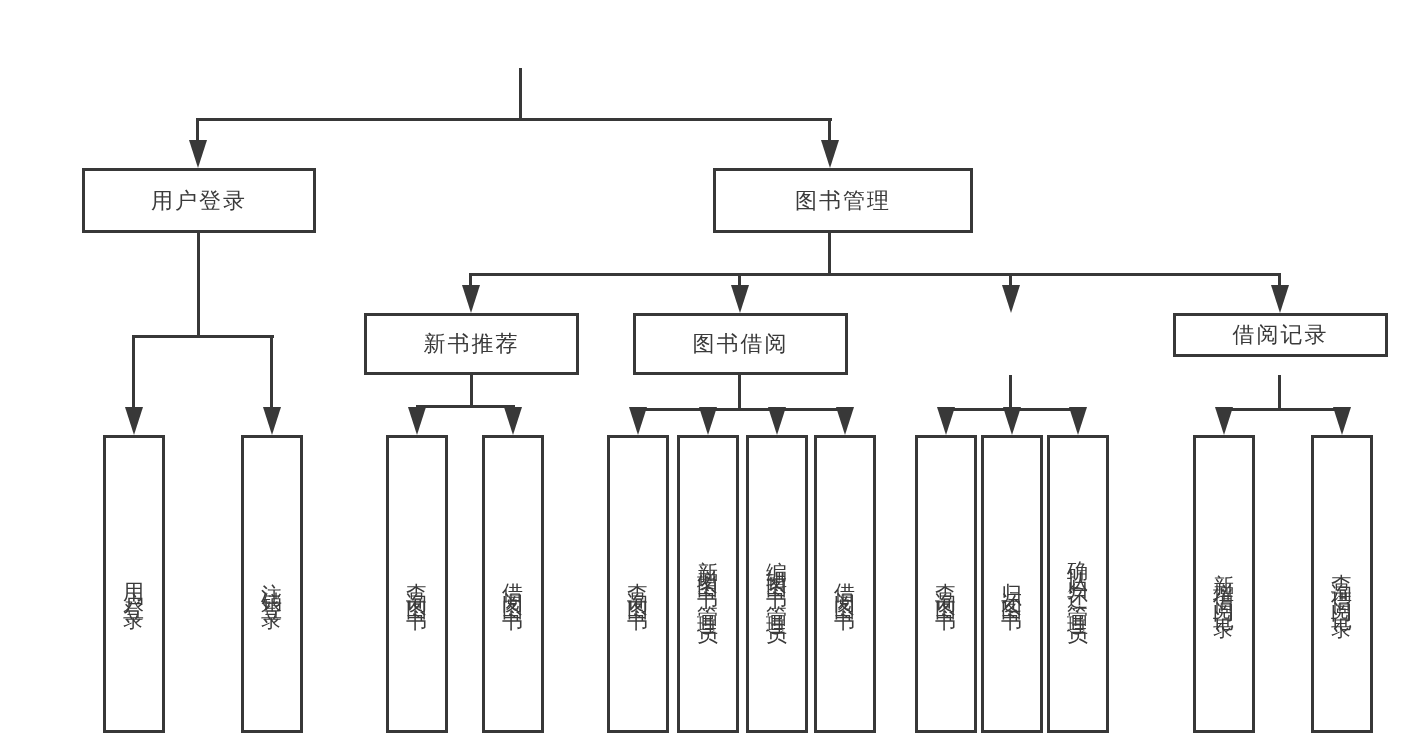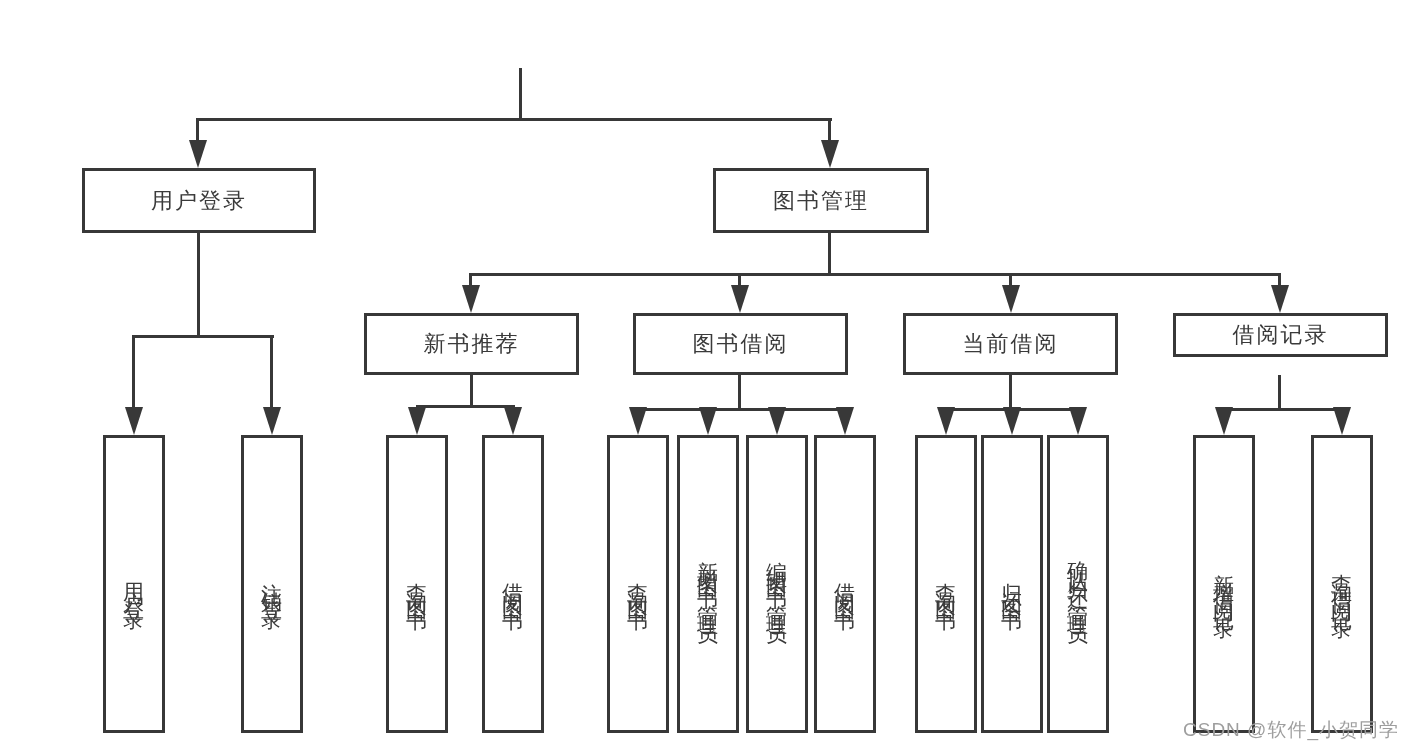--- a/index.html
+++ b/index.html
@@ -42,21 +42,21 @@
   <div class="vline" style="left:519px;top:68px;width:3px;height:51px"></div>
   <div class="hline" style="left:197px;top:118px;width:635px;height:3px"></div>
   <div class="vline" style="left:196px;top:118px;width:3px;height:32px"></div>
   <div class="arrowhead" style="left:189px;top:140px"></div>
   <div class="vline" style="left:828px;top:118px;width:3px;height:32px"></div>
   <div class="arrowhead" style="left:821px;top:140px"></div>
 
   <div class="node" style="left:82px;top:168px;width:234px;height:65px">
     <span>用户登录</span>
   </div>
-  <div class="node" style="left:713px;top:168px;width:216px;height:65px">
+  <div class="node" style="left:713px;top:168px;width:260px;height:65px">
     <span>图书管理</span>
   </div>
 
   <div class="vline" style="left:197px;top:233px;width:3px;height:102px"></div>
   <div class="hline" style="left:133px;top:335px;width:141px;height:3px"></div>
   <div class="vline" style="left:132px;top:335px;width:3px;height:78px"></div>
   <div class="arrowhead" style="left:125px;top:407px"></div>
   <div class="vline" style="left:270px;top:335px;width:3px;height:78px"></div>
   <div class="arrowhead" style="left:263px;top:407px"></div>
 
@@ -69,23 +69,20 @@
   <div class="vline" style="left:1009px;top:273px;width:3px;height:18px"></div>
   <div class="arrowhead" style="left:1002px;top:285px"></div>
   <div class="vline" style="left:1278px;top:273px;width:3px;height:18px"></div>
   <div class="arrowhead" style="left:1271px;top:285px"></div>
 
   <div class="node" style="left:633px;top:313px;width:215px;height:62px">
     <span>图书借阅</span>
   </div>
   <div class="node" style="left:364px;top:313px;width:215px;height:62px">
     <span>新书推荐</span>
-  </div>
-  <div class="node" style="left:903px;top:313px;width:215px;height:62px">
-    <span>当前借阅</span>
   </div>
   <div class="node" style="left:1173px;top:313px;width:215px;height:44px">
     <span>借阅记录</span>
   </div>
 
   <div class="vline" style="left:470px;top:375px;width:3px;height:30px"></div>
   <div class="hline" style="left:416px;top:405px;width:99px;height:3px"></div>
   <div class="arrowhead" style="left:408px;top:407px"></div>
   <div class="arrowhead" style="left:504px;top:407px"></div>
 
@@ -140,15 +137,14 @@
   <div class="leaf" style="left:1047px">
     <span>确认归还（管理员）</span>
   </div>
   <div class="leaf" style="left:1193px">
     <span>新增借阅记录</span>
   </div>
   <div class="leaf" style="left:1311px">
     <span>查询借阅记录</span>
   </div>
 
-  <div class="watermark">CSDN @软件_小贺同学</div>
 
 </div>
 
 </body></html>

